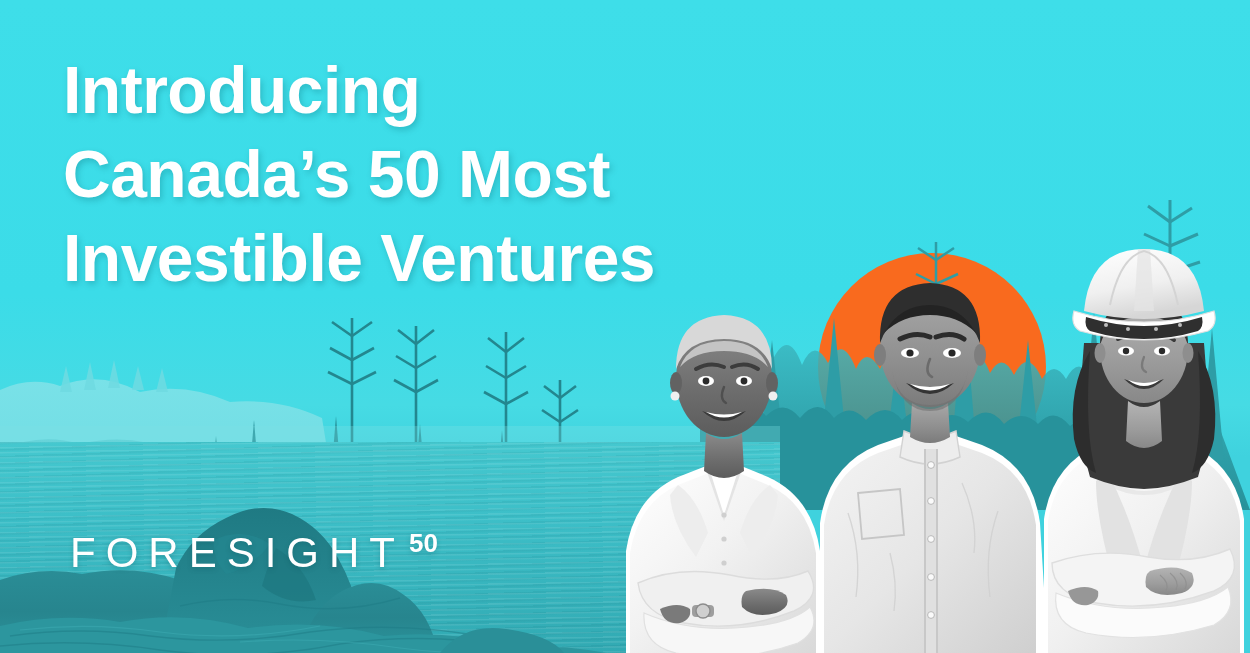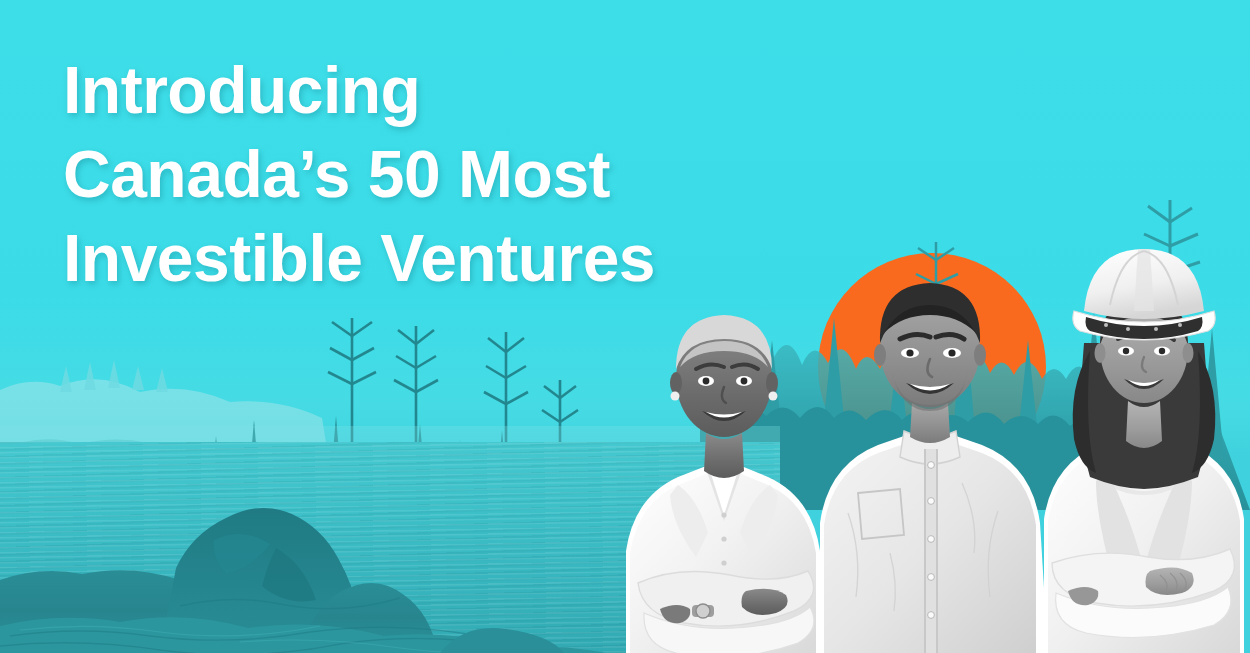--- a/index.html
+++ b/index.html
@@ -348,20 +348,24 @@
       </g>
 
       <path fill="#2a8f98" d="M440,223 q24,-30 66,-24 q44,6 58,24 Z"></path>
     </svg>
   </div>
 
   <h1 class="headline">Introducing
 Canada’s 50 Most
 Investible Ventures</h1>
 
+  <div class="logo">
+    <span class="logo-word">FORESIGHT</span>
+    <span class="logo-sup">50</span>
+  </div>
 
   <div class="people">
 
     <div class="person person-1">
       <svg width="250" height="370" viewBox="0 0 250 370" aria-hidden="true">
         <defs>
           <linearGradient id="p1jacket" x1="0" y1="0" x2="1" y2="1">
             <stop offset="0%" stop-color="#ffffff"></stop>
             <stop offset="45%" stop-color="#f2f2f2"></stop>
             <stop offset="100%" stop-color="#d9d9d9"></stop>

